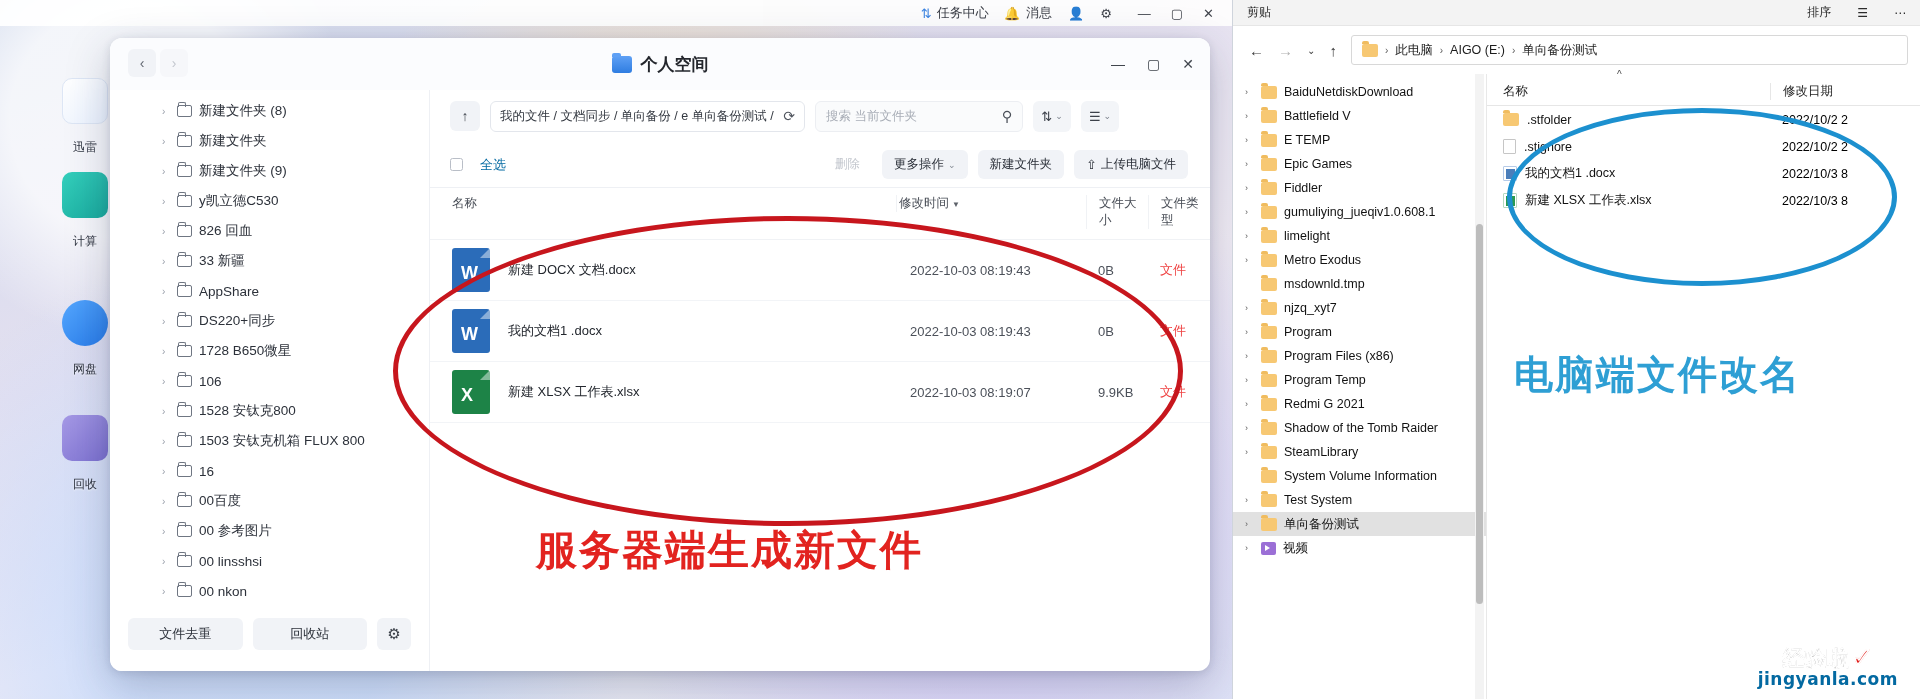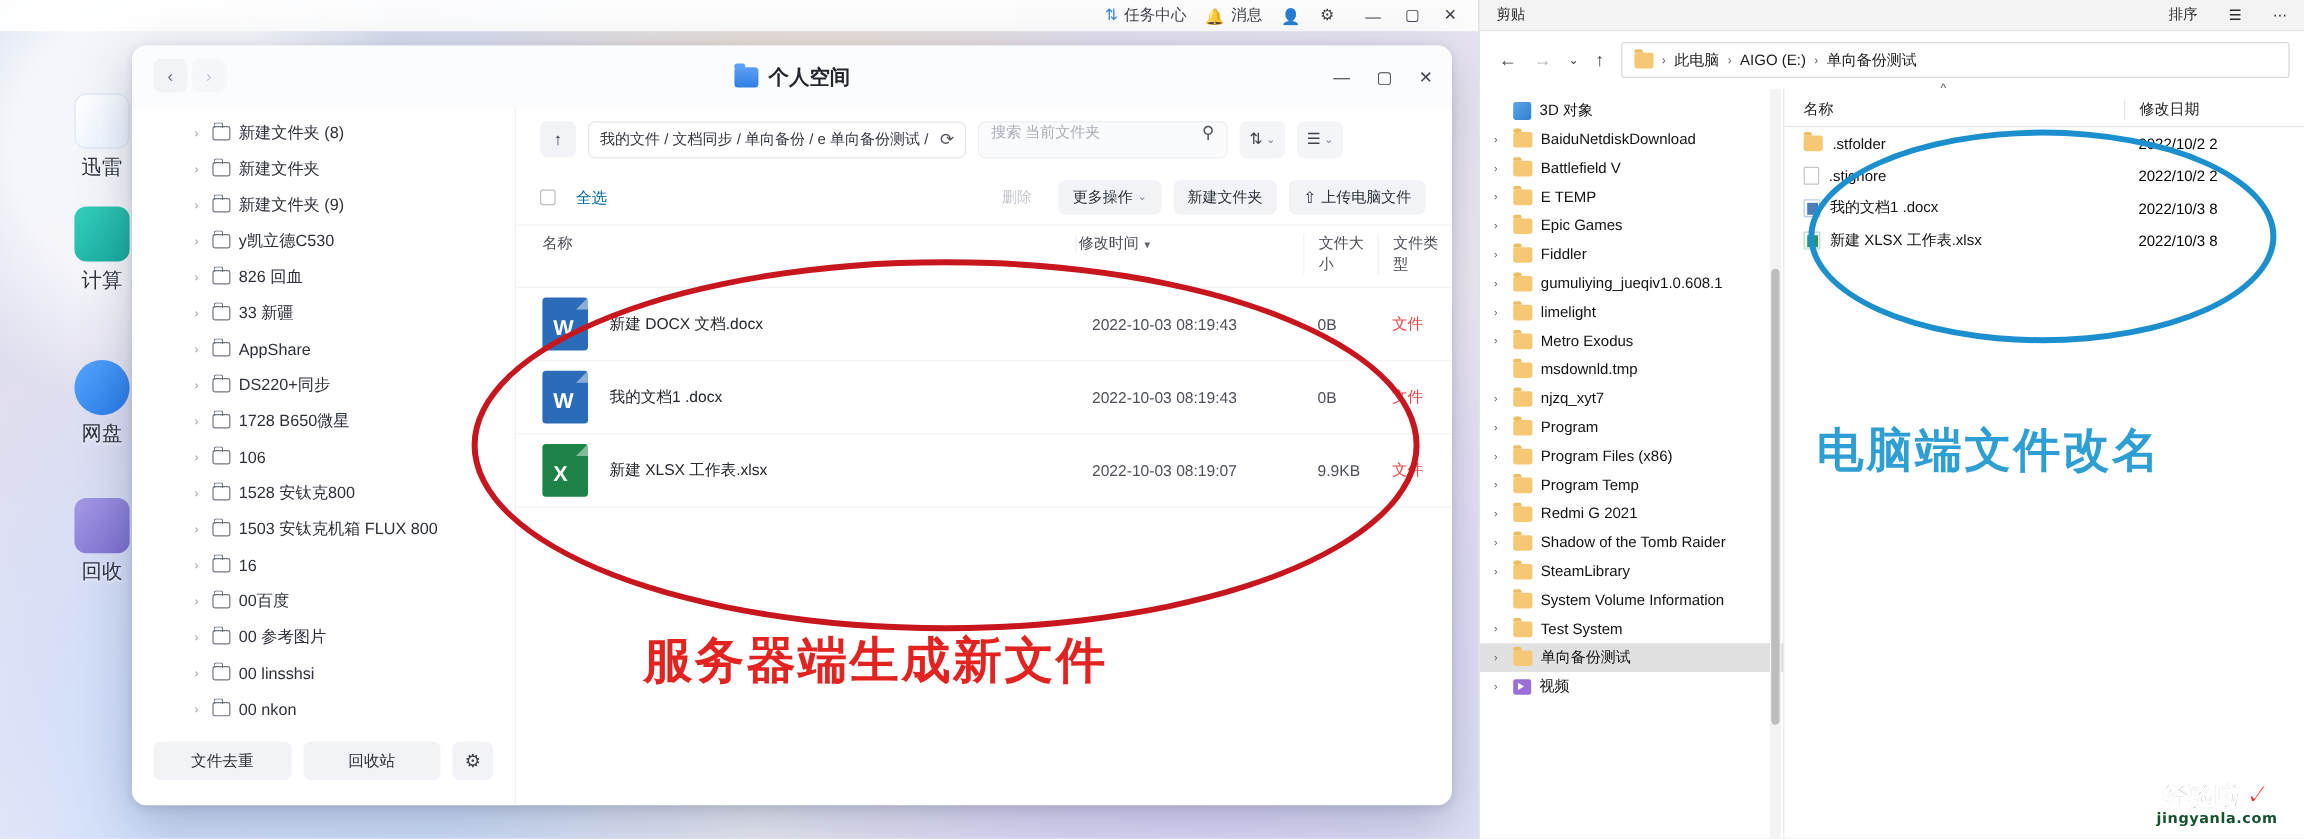--- a/index.html
+++ b/index.html
@@ -39,21 +39,21 @@
   }
   .ts-item { display: flex; align-items: center; gap: 5px; white-space: nowrap; }
   .ts-glyph { font-size: 13px; }
   .ts-blue { color: #2f7de1; }
   .win-ctrl { display: flex; align-items: center; gap: 20px; margin-left: 10px; color: #33373e; font-size: 13px;}
 
   
   .desk-icon { position: absolute; width: 66px; text-align: center; }
   .desk-icon .ico { width: 46px; height: 46px; margin: 0 auto; border-radius: 10px; }
   .desk-icon .lbl {
-    margin-top: 4px; font-size: 17px; color: #2e3340;
+    margin-top: 15px; font-size: 12px; color: #2e3340;
     text-shadow: 0 1px 2px rgba(255,255,255,.9);
     white-space: nowrap; overflow: hidden;
   }
 
   
   .netdisk {
     position: absolute; left: 110px; top: 38px; width: 1100px; height: 633px;
     background: #ffffff;
     border-radius: 12px;
     box-shadow: 0 14px 44px rgba(40,50,80,.26), 0 2px 8px rgba(40,50,80,.14);
@@ -139,21 +139,21 @@
   }
   .crumb {
     flex: 0 0 315px; height: 31px; border: 1px solid #e3e6ec; border-radius: 6px;
     display: flex; align-items: center; gap: 7px; padding: 0 9px;
     font-size: 12.5px; color: #343941; background: #fff; overflow: hidden;
     white-space: nowrap;
   }
   .crumb .refresh { margin-left: auto; color: #50555e; font-size: 14px; cursor: pointer; }
   .srch {
     flex: 0 0 208px; height: 31px; border: 1px solid #eceef2; border-radius: 6px;
-    background: #fafbfc; display: flex; padding: 0 10px;
+    background: #fafbfc; display: flex; align-items: center; padding: 0 10px;
     font-size: 12.5px; color: #a9aeb7;
   }
   .srch .mag { margin-left: auto; color: #4a4f58; font-size: 14px; }
   .tb-icon {
     width: 38px; height: 31px; border-radius: 6px; background: #f3f5f8;
     display: flex; align-items: center; justify-content: center; gap: 3px;
     color: #3c414a; font-size: 13px; cursor: pointer;
   }
   .tb-icon .carr { font-size: 9px; color: #7b818b; }
 
@@ -340,21 +340,21 @@
     position: absolute; right: 22px; bottom: 10px; text-align: center;
     line-height: 1.05; pointer-events: none;
   }
   .wm1 {
     font-size: 22px; font-weight: 700; color: #6d6d6d;
     -webkit-text-stroke: 0.6px #ffffff;
     font-family: Liberation Serif, serif;
   }
   .wm-check { color: #e2231f; font-size: 26px; font-weight: 700; margin-left: 3px; }
   .wm2 {
-    font-size: 12px; font-weight: 700; color: #14532d;
+    font-size: 17px; font-weight: 700; color: #0369a1;
     font-family: "DejaVu Sans", sans-serif; letter-spacing: .5px;
   }
 </style>
 </head>
 <body>
 
 <div id="root">
 
   <div class="desktop-bg"></div>
 
@@ -620,25 +620,20 @@
         <span>单向备份测试</span>
       </div>
     </div>
 
     <div class="ex-body">
       <div class="ex-tree">
         <div class="tscroll-track"></div>
         <div class="tscroll"></div>
         <div id="ex-tree-rows">
             <div class="ex-trow">
-              <span class="ex-chev"></span>
-              <span class="cube"></span>
-              <span>3D 对象</span>
-            </div>
-            <div class="ex-trow">
               <span class="ex-chev">›</span>
               <span class="yfold"></span>
               <span>BaiduNetdiskDownload</span>
             </div>
             <div class="ex-trow">
               <span class="ex-chev">›</span>
               <span class="yfold"></span>
               <span>Battlefield V</span>
             </div>
             <div class="ex-trow">

